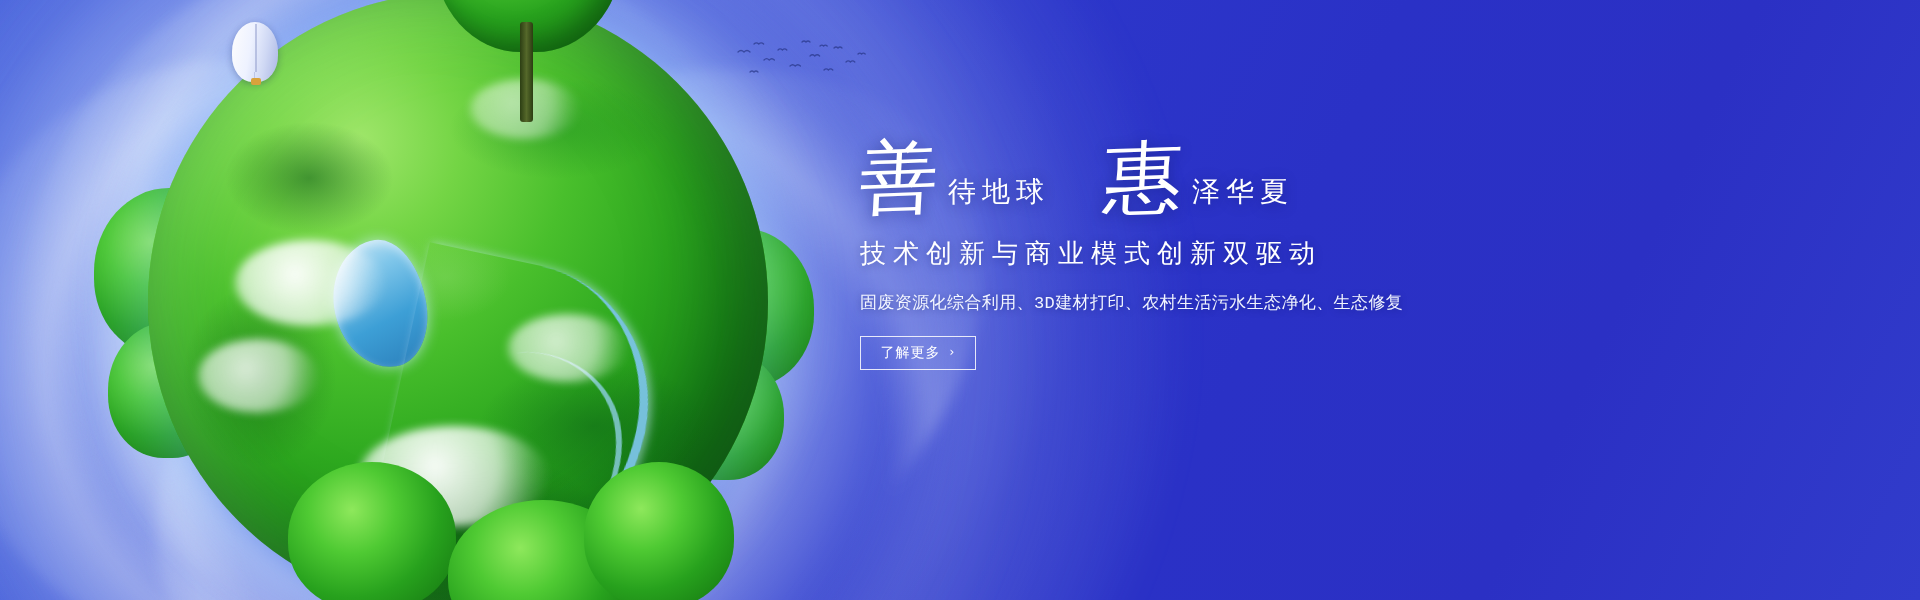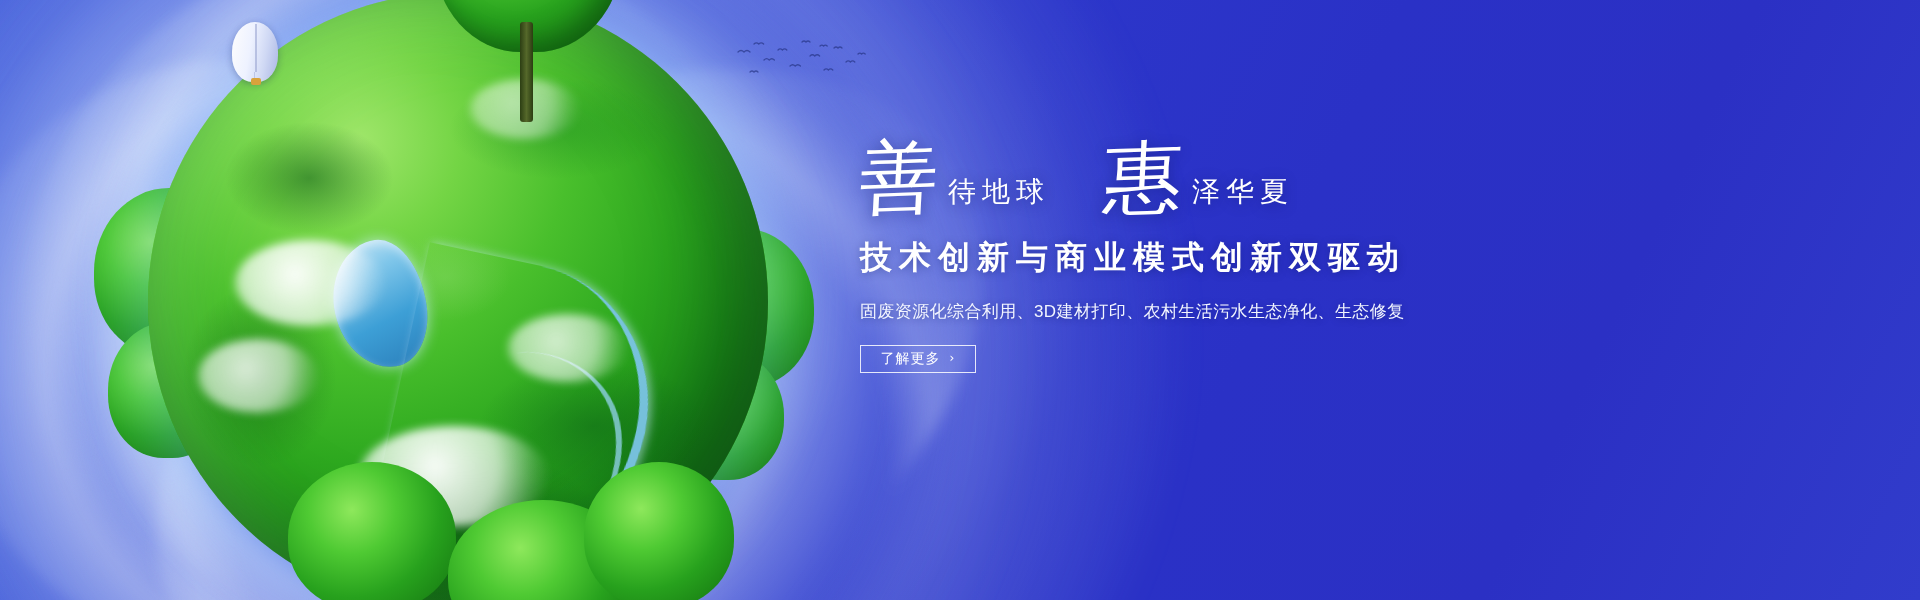--- a/index.html
+++ b/index.html
@@ -236,46 +236,46 @@
     line-height:1;
     letter-spacing:6px;
     padding-bottom:10px;
     padding-left:4px;
   }
   .headline-gap{ width:54px; }
 
   .tagline{
     margin-top:20px;
     color:#ffffff;
-    font-size:32px;
+    font-size:26px;
     letter-spacing:7px;
     font-family:"DejaVu Sans", sans-serif;
-    font-weight:700;
+    font-weight:400;
     white-space:nowrap;
     text-shadow:0 1px 8px rgba(10,20,90,0.40);
   }
 
   .description{
     margin-top:20px;
     color:#f2f5ff;
     font-size:17px;
     letter-spacing:0.4px;
-    font-family:Liberation Sans, sans-serif;
+    font-family:Liberation Mono, monospace;
     white-space:nowrap;
     text-shadow:0 1px 7px rgba(10,20,90,0.40);
   }
 
   .cta{
     margin-top:22px;
     display:inline-flex;
     align-items:center;
     justify-content:center;
     gap:9px;
     width:116px;
-    height:28px;
+    height:34px;
     border:1px solid rgba(255,255,255,0.85);
     background:transparent;
     color:#ffffff;
     font-size:14px;
     letter-spacing:1px;
     font-family:"DejaVu Sans", sans-serif;
     cursor:pointer;
   }
   .cta .chev{
     font-size:12px;

